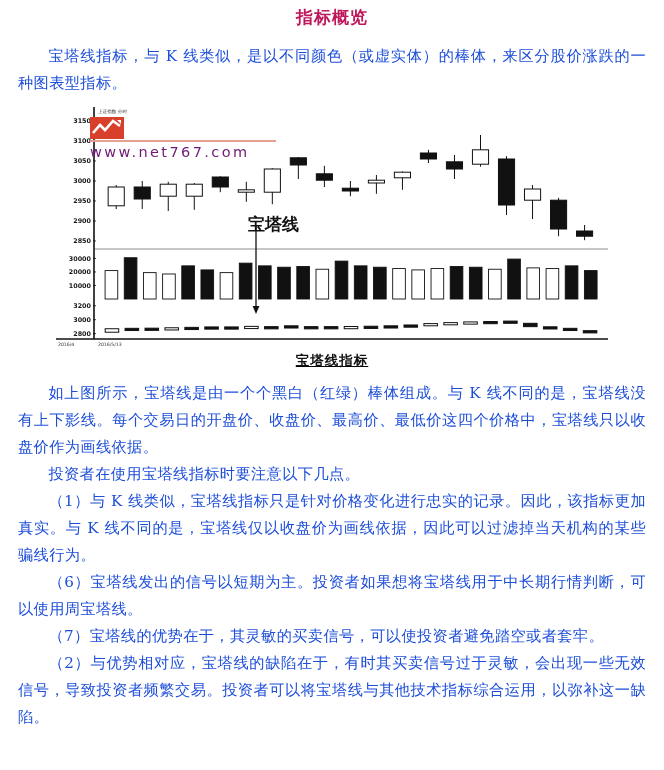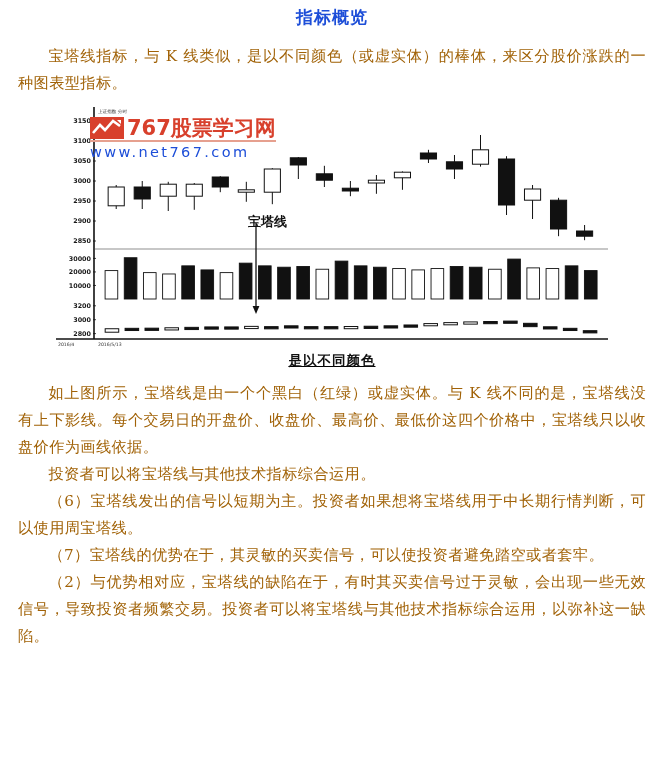--- a/index.html
+++ b/index.html
@@ -22,30 +22,30 @@
     box-sizing: border-box;
     padding: 0 18px;
   }
   .page-title {
     text-align: center;
     font-family: "DejaVu Sans", "Liberation Sans", sans-serif;
     font-weight: bold;
     font-size: 17px;
     letter-spacing: 1px;
     margin: 6px 0 14px 0;
-    color: #1d4ed8;
+    color: #be185d;
   }
   .para {
     font-size: 15.2px;
     line-height: 27px;
     text-align: justify;
     text-justify: inter-ideograph;
     margin: 0 0 0 0;
     letter-spacing: 0.4px;
-    color: #a16207;
+    color: #1d4ed8;
   }
   .para.indent { text-indent: 2em; }
 
   
   .figure {
     margin: 6px 0 2px 0;
     position: relative;
     text-decoration: underline;
   }
   .chart-wrap {
@@ -86,28 +86,28 @@
   .logo-rule {
     height: 2px;
     background: #e6a08f;
     width: 186px;
     margin: 1px 0 2px 0;
   }
   .logo-url {
     font-family: "DejaVu Sans", "Liberation Sans", sans-serif;
     font-size: 14.5px;
     letter-spacing: 2.4px;
-    color: #1d4ed8;
+    color: #701a75;
     white-space: nowrap;
   }
   .annot {
     position: absolute;
     font-family: "DejaVu Sans", "Liberation Sans", sans-serif;
     font-weight: bold;
-    font-size: 13px;
+    font-size: 17px;
     color: #111;
     white-space: nowrap;
   }
   .fig-caption {
     text-align: center;
     font-family: "DejaVu Sans", "Liberation Sans", sans-serif;
     font-weight: bold;
     font-size: 13.5px;
     margin: 4px 0 10px 0;
     color: #111;
@@ -264,31 +264,31 @@
         </svg>
 
       <div class="logo">
         <div class="logo-row">
           <span class="logo-mark">
             <svg width="34" height="22" viewBox="0 0 34 22">
               <polyline points="3,16 10,8 15,13 23,4 30,9" fill="none" stroke="#ffffff" stroke-width="2.6"></polyline>
               <polygon points="27,3 31,3 31,7" fill="#ffffff"></polygon>
             </svg>
           </span>
-          <span class="logo-text">767股票学习网</span>
         </div>
         <div class="logo-rule"></div>
         <div class="logo-url">www.net767.com</div>
       </div>
 
       <div class="annot" id="annot-pagoda" style="left:196px; top:110px;">宝塔线</div>
     </div>
 
-    <div class="fig-caption">是以不同颜色</div>
+    <div class="fig-caption">宝塔线指标</div>
   </div>
 
-  <p class="para indent">如上图所示，宝塔线是由一个个黑白（红绿）或虚实体。与 K 线不同的是，宝塔线没有上下影线。每个交易日的开盘价、收盘价、最高价、最低价这四个价格中，宝塔线只以收盘价作为画线依据。</p>
-  <p class="para indent">投资者可以将宝塔线与其他技术指标综合运用。</p>
+  <p class="para indent">如上图所示，宝塔线是由一个个黑白（红绿）棒体组成。与 K 线不同的是，宝塔线没有上下影线。每个交易日的开盘价、收盘价、最高价、最低价这四个价格中，宝塔线只以收盘价作为画线依据。</p>
+  <p class="para indent">投资者在使用宝塔线指标时要注意以下几点。</p>
+  <p class="para indent">（1）与 K 线类似，宝塔线指标只是针对价格变化进行忠实的记录。因此，该指标更加真实。与 K 线不同的是，宝塔线仅以收盘价为画线依据，因此可以过滤掉当天机构的某些骗线行为。</p>
   <p class="para indent">（6）宝塔线发出的信号以短期为主。投资者如果想将宝塔线用于中长期行情判断，可以使用周宝塔线。</p>
   <p class="para indent">（7）宝塔线的优势在于，其灵敏的买卖信号，可以使投资者避免踏空或者套牢。</p>
   <p class="para indent">（2）与优势相对应，宝塔线的缺陷在于，有时其买卖信号过于灵敏，会出现一些无效信号，导致投资者频繁交易。投资者可以将宝塔线与其他技术指标综合运用，以弥补这一缺陷。</p>
 
 </div>
 
 </body></html>

